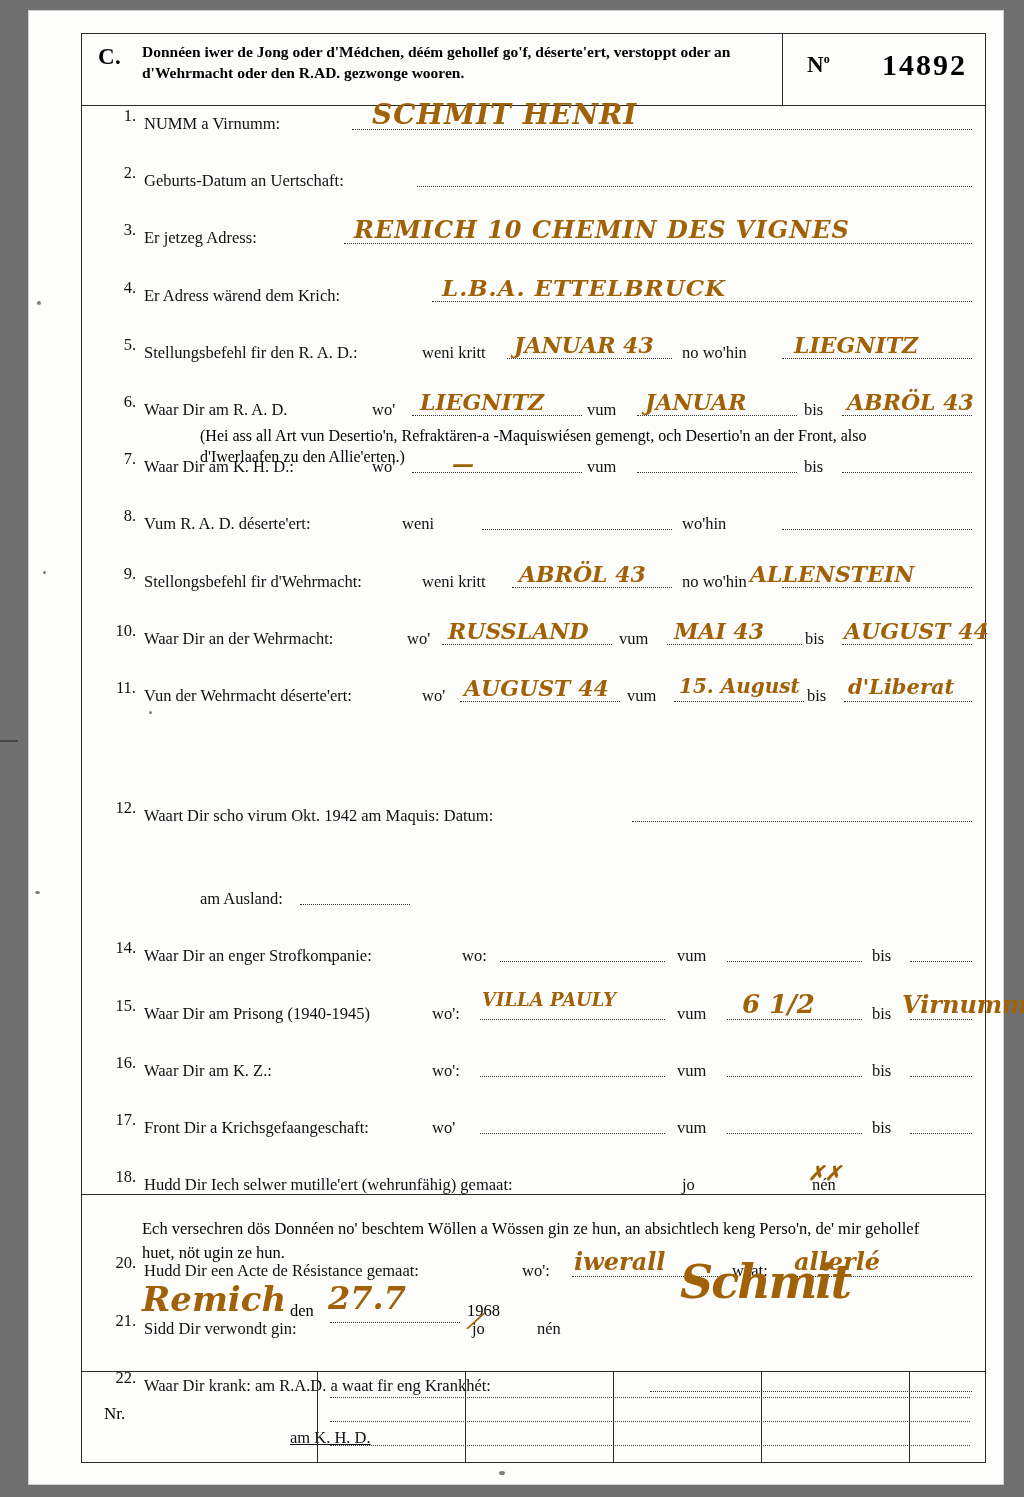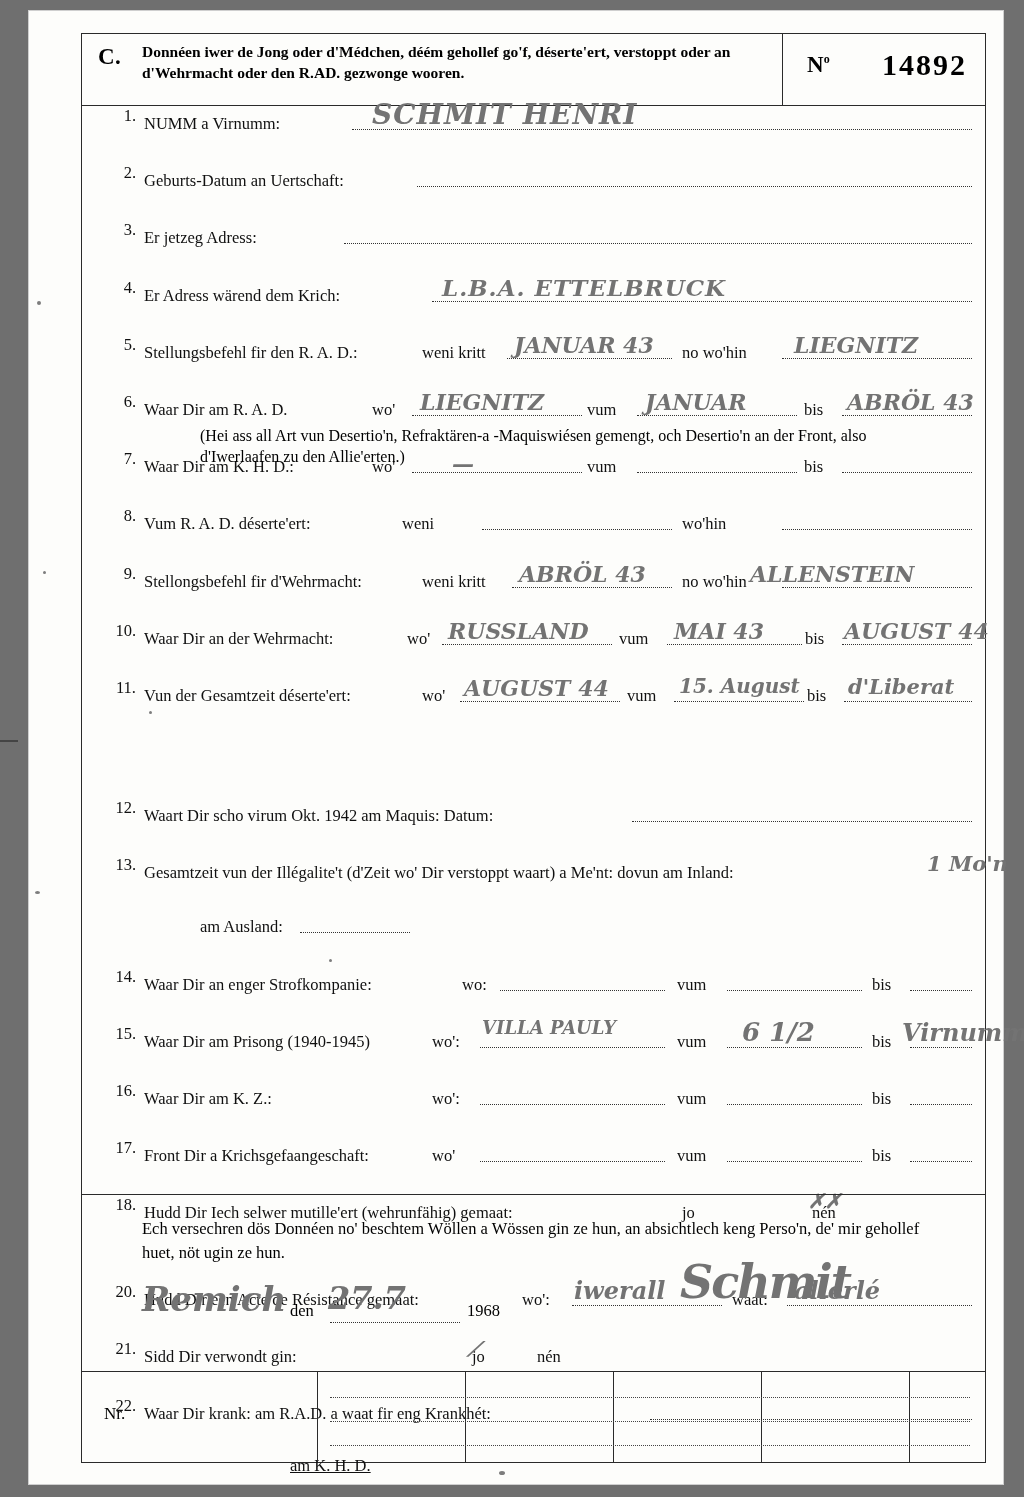--- a/index.html
+++ b/index.html
@@ -54,21 +54,21 @@
   .row{position:relative;height:28.2px;font-size:16.5px;color:#101010;}
   .num{position:absolute;left:24px;width:30px;text-align:right;}
   .lbl{position:absolute;margin-top:8px;}
   .dots{
     position:absolute;border-bottom:1.5px dotted #333;height:1px;
   }
   .ink{
     position:absolute;
     font-family:"DejaVu Serif", serif;
     font-style:italic;font-weight:bold;
-    color:#737373;
+    color:#a16207;
     white-space:nowrap;
     transform-origin:left bottom;
     text-align:center;
   }
   .hl{letter-spacing:1px;}
   .note{
     position:absolute;left:118px;font-size:16px;line-height:1.3;
   }
   
   .decl{
@@ -143,20 +143,21 @@
         <div class="row" style="top:29px;">
           <span class="num">2.</span>
           <span class="lbl" style="left:62px;">Geburts-Datum an Uertschaft:</span>
           <span class="dots" style="left:335px;top:22px;width:555px;"></span>
         </div>
 
         <div class="row" style="top:58px;">
           <span class="num">3.</span>
           <span class="lbl" style="left:62px;">Er jetzeg Adress:</span>
           <span class="dots" style="left:262px;top:22px;width:628px;"></span>
+          <span class="ink hl" style="left:272px;top:-5px;font-size:24px;">REMICH    10 CHEMIN DES VIGNES</span>
         </div>
 
         <div class="row" style="top:87px;">
           <span class="num">4.</span>
           <span class="lbl" style="left:62px;">Er Adress wärend dem Krich:</span>
           <span class="dots" style="left:350px;top:22px;width:540px;"></span>
           <span class="ink hl" style="left:360px;top:-4px;font-size:23px;">L.B.A. ETTELBRUCK</span>
         </div>
 
         <div class="row" style="top:116px;">
@@ -225,45 +226,40 @@
           <span class="lbl" style="left:537px;">vum</span>
           <span class="dots" style="left:585px;top:22px;width:135px;"></span>
           <span class="ink" style="left:592px;top:-3px;font-size:22px;">MAI 43</span>
           <span class="lbl" style="left:723px;">bis</span>
           <span class="dots" style="left:760px;top:22px;width:130px;"></span>
           <span class="ink" style="left:762px;top:-3px;font-size:22px;">AUGUST 44</span>
         </div>
 
         <div class="row" style="top:290px;">
           <span class="num">11.</span>
-          <span class="lbl" style="left:62px;">Vun der Gesamtzeit déserte'ert:</span>
+          <span class="lbl" style="left:62px;">Vun der Wehrmacht déserte'ert:</span>
           <span class="lbl" style="left:340px;">wo'</span>
           <span class="dots" style="left:378px;top:22px;width:160px;"></span>
           <span class="ink" style="left:382px;top:-3px;font-size:22px;">AUGUST 44</span>
           <span class="lbl" style="left:545px;">vum</span>
           <span class="dots" style="left:592px;top:22px;width:130px;"></span>
           <span class="ink" style="left:597px;top:-4px;font-size:20px;">15. August</span>
           <span class="lbl" style="left:725px;">bis</span>
           <span class="dots" style="left:762px;top:22px;width:128px;"></span>
           <span class="ink" style="left:766px;top:-4px;font-size:21px;">d'Liberat</span>
         </div>
 
         <div class="note" style="top:320px;width:740px;">(Hei ass all Art vun Desertio'n, Refraktären-a -Maquiswiésen gemengt, och Desertio'n an der Front, also d'Iwerlaafen zu den Allie'erten.)</div>
 
         <div class="row" style="top:382px;">
           <span class="num">12.</span>
           <span class="lbl" style="left:62px;">Waart Dir scho virum Okt. 1942 am Maquis: Datum:</span>
           <span class="dots" style="left:550px;top:22px;width:340px;"></span>
         </div>
 
-        <div class="row" style="top:411px;">
-          <span class="num">13.</span>
-          <span class="lbl" style="left:62px;">Gesamtzeit vun der Illégalite't (d'Zeit wo' Dir verstoppt waart) a Me'nt: dovun am Inland:</span>
-          <span class="ink" style="left:845px;top:-4px;font-size:21px;">1 Mo'n</span>
-        </div>
         <div class="row" style="top:437px;">
           <span class="lbl" style="left:118px;">am Ausland:</span>
           <span class="dots" style="left:218px;top:22px;width:110px;"></span>
         </div>
 
         <div class="row" style="top:466px;">
           <span class="num">14.</span>
           <span class="lbl" style="left:62px;">Waar Dir an enger Strofkompanie:</span>
           <span class="lbl" style="left:380px;">wo:</span>
           <span class="dots" style="left:418px;top:22px;width:165px;"></span>

